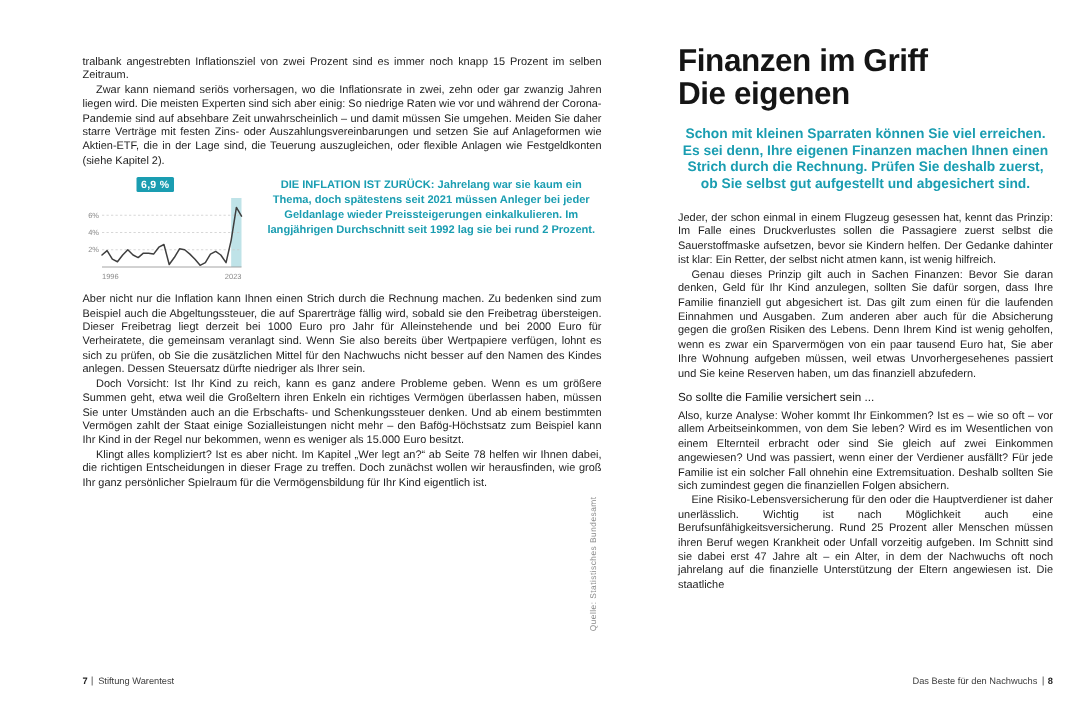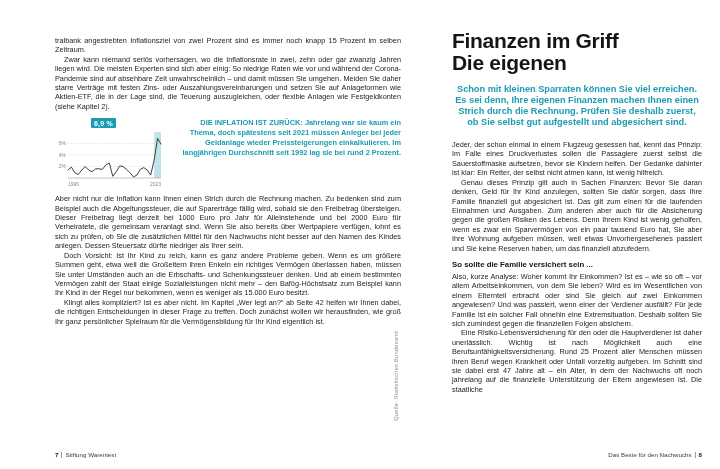--- a/index.html
+++ b/index.html
@@ -39,21 +39,21 @@
     letter-spacing: 0.2px;
   }
   .chart svg { display: block; margin-top: 11px; width: 108px; height: 58px; }
   .callout {
     flex: 1;
     padding-left: 9px;
     font-size: 7.4px;
     line-height: 1.33;
     font-weight: bold;
     color: var(--accent, #1a9db1);
-    text-align: right;
+    text-align: center;
   }
 
   .title {
     font-size: 21px;
     line-height: 1.07;
     font-weight: bold;
     color: #151515;
     letter-spacing: -0.3px;
     margin-bottom: 9px;
   }
@@ -61,21 +61,21 @@
   .intro {
     font-size: 9.2px;
     line-height: 1.2;
     font-weight: bold;
     color: var(--accent, #1a9db1);
     margin-bottom: 12px;
     text-align: center;
   }
   .subheading {
     font-size: 7.8px;
-    font-weight: bold;
+    font-weight: normal;
     color: #151515;
     margin: 7px 0 3px 0;
   }
 
   .footer {
     position: absolute;
     bottom: 11px;
     font-size: 6.2px;
     color: #3c3c3c;
     white-space: nowrap;
@@ -129,21 +129,21 @@
           </svg>
       </div>
       <p class="callout">
         <span>DIE INFLATION IST ZURÜCK:</span>
         <span>Jahrelang war sie kaum ein Thema, doch spätestens seit 2021 müssen Anleger bei jeder Geldanlage wieder Preissteigerungen einkalkulieren. Im langjährigen Durchschnitt seit 1992 lag sie bei rund 2 Prozent.</span>
       </p>
     </div>
 
     <p class="body">Aber nicht nur die Inflation kann Ihnen einen Strich durch die Rechnung machen. Zu bedenken sind zum Beispiel auch die Abgeltungssteuer, die auf Sparerträge fällig wird, sobald sie den Freibetrag übersteigen. Dieser Freibetrag liegt derzeit bei 1000 Euro pro Jahr für Alleinstehende und bei 2000 Euro für Verheiratete, die gemeinsam veranlagt sind. Wenn Sie also bereits über Wertpapiere verfügen, lohnt es sich zu prüfen, ob Sie die zusätzlichen Mittel für den Nachwuchs nicht besser auf den Namen des Kindes anlegen. Dessen Steuersatz dürfte niedriger als Ihrer sein.</p>
     <p class="body indent">Doch Vorsicht: Ist Ihr Kind zu reich, kann es ganz andere Probleme geben. Wenn es um größere Summen geht, etwa weil die Großeltern ihren Enkeln ein richtiges Vermögen überlassen haben, müssen Sie unter Umständen auch an die Erbschafts- und Schenkungssteuer denken. Und ab einem bestimmten Vermögen zahlt der Staat einige Sozialleistungen nicht mehr – den Bafög-Höchstsatz zum Beispiel kann Ihr Kind in der Regel nur bekommen, wenn es weniger als 15.000 Euro besitzt.</p>
-    <p class="body indent">Klingt alles kompliziert? Ist es aber nicht. Im Kapitel „Wer legt an?“ ab Seite 42 helfen wir Ihnen dabei, die richtigen Entscheidungen in dieser Frage zu treffen. Doch zunächst wollen wir herausfinden, wie groß Ihr ganz persönlicher Spielraum für die Vermögensbildung für Ihr Kind eigentlich ist.</p>
+    <p class="body indent">Klingt alles kompliziert? Ist es aber nicht. Im Kapitel „Wer legt an?“ ab Seite 78 helfen wir Ihnen dabei, die richtigen Entscheidungen in dieser Frage zu treffen. Doch zunächst wollen wir herausfinden, wie groß Ihr ganz persönlicher Spielraum für die Vermögensbildung für Ihr Kind eigentlich ist.</p>
   </div>
 
   <div class="page page-right">
     <h1 class="title">
       <span>Finanzen im Griff</span>
       <span>Die eigenen</span>
     </h1>
     <p class="intro">Schon mit kleinen Sparraten können Sie viel erreichen. Es sei denn, Ihre eigenen Finanzen machen Ihnen einen Strich durch die Rechnung. Prüfen Sie deshalb zuerst, ob Sie selbst gut aufgestellt und abgesichert sind.</p>
     <p class="body">Jeder, der schon einmal in einem Flugzeug gesessen hat, kennt das Prinzip: Im Falle eines Druckverlustes sollen die Passagiere zuerst selbst die Sauerstoffmaske aufsetzen, bevor sie Kindern helfen. Der Gedanke dahinter ist klar: Ein Retter, der selbst nicht atmen kann, ist wenig hilfreich.</p>
     <p class="body indent">Genau dieses Prinzip gilt auch in Sachen Finanzen: Bevor Sie daran denken, Geld für Ihr Kind anzulegen, sollten Sie dafür sorgen, dass Ihre Familie finanziell gut abgesichert ist. Das gilt zum einen für die laufenden Einnahmen und Ausgaben. Zum anderen aber auch für die Absicherung gegen die großen Risiken des Lebens. Denn Ihrem Kind ist wenig geholfen, wenn es zwar ein Sparvermögen von ein paar tausend Euro hat, Sie aber Ihre Wohnung aufgeben müssen, weil etwas Unvorhergesehenes passiert und Sie keine Reserven haben, um das finanziell abzufedern.</p>

